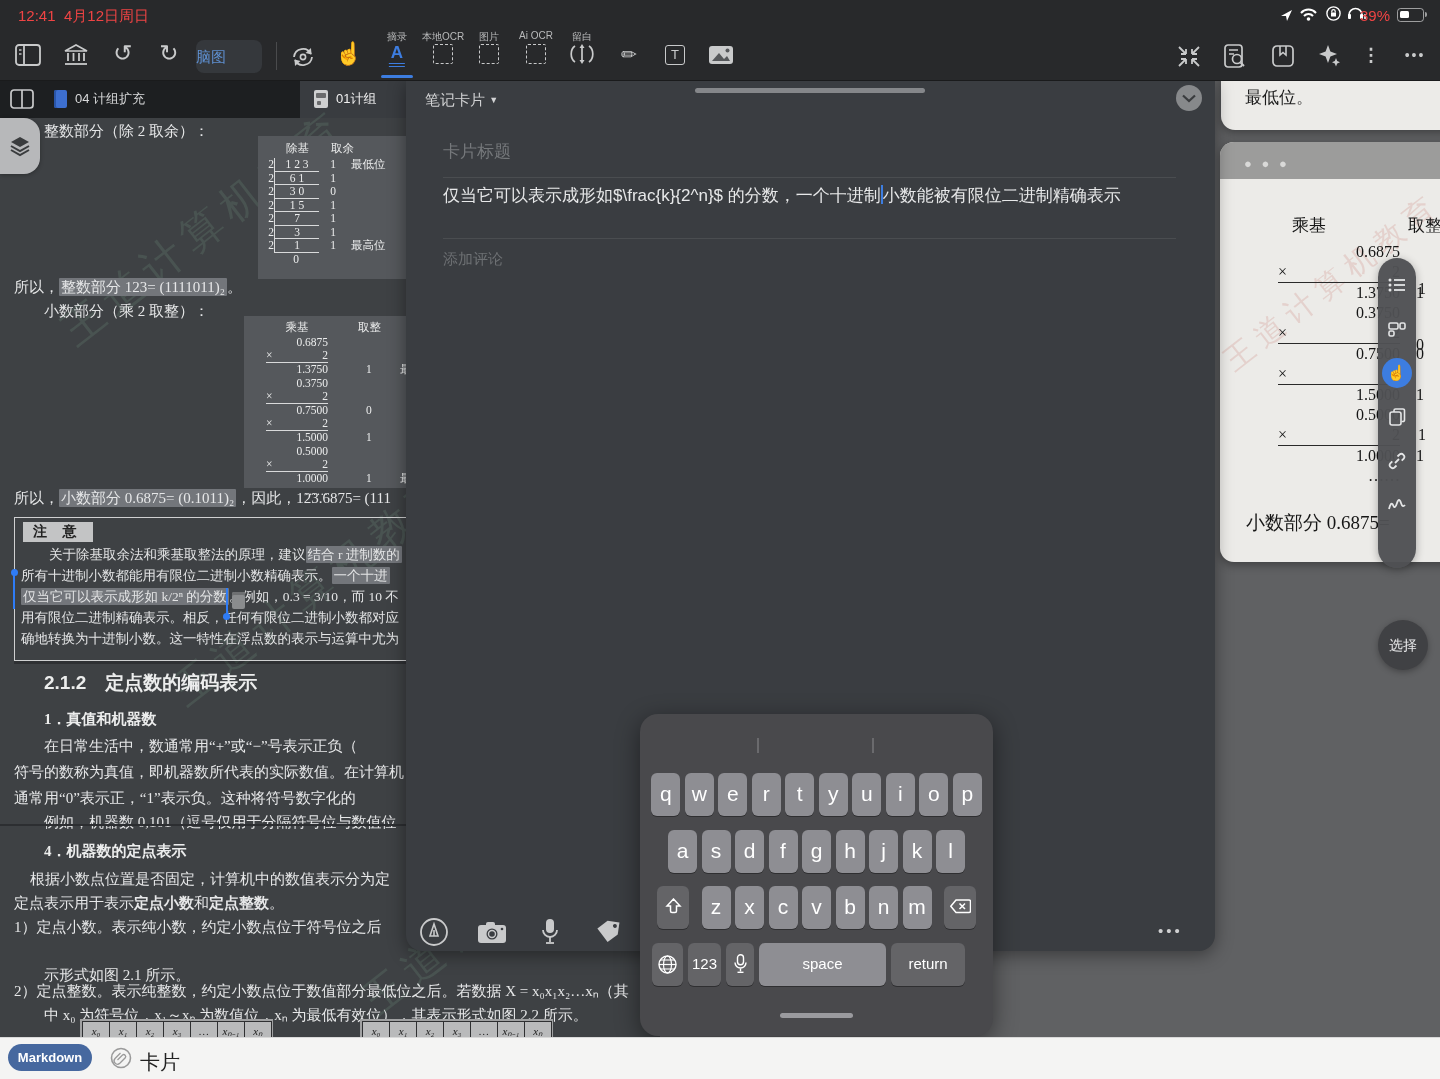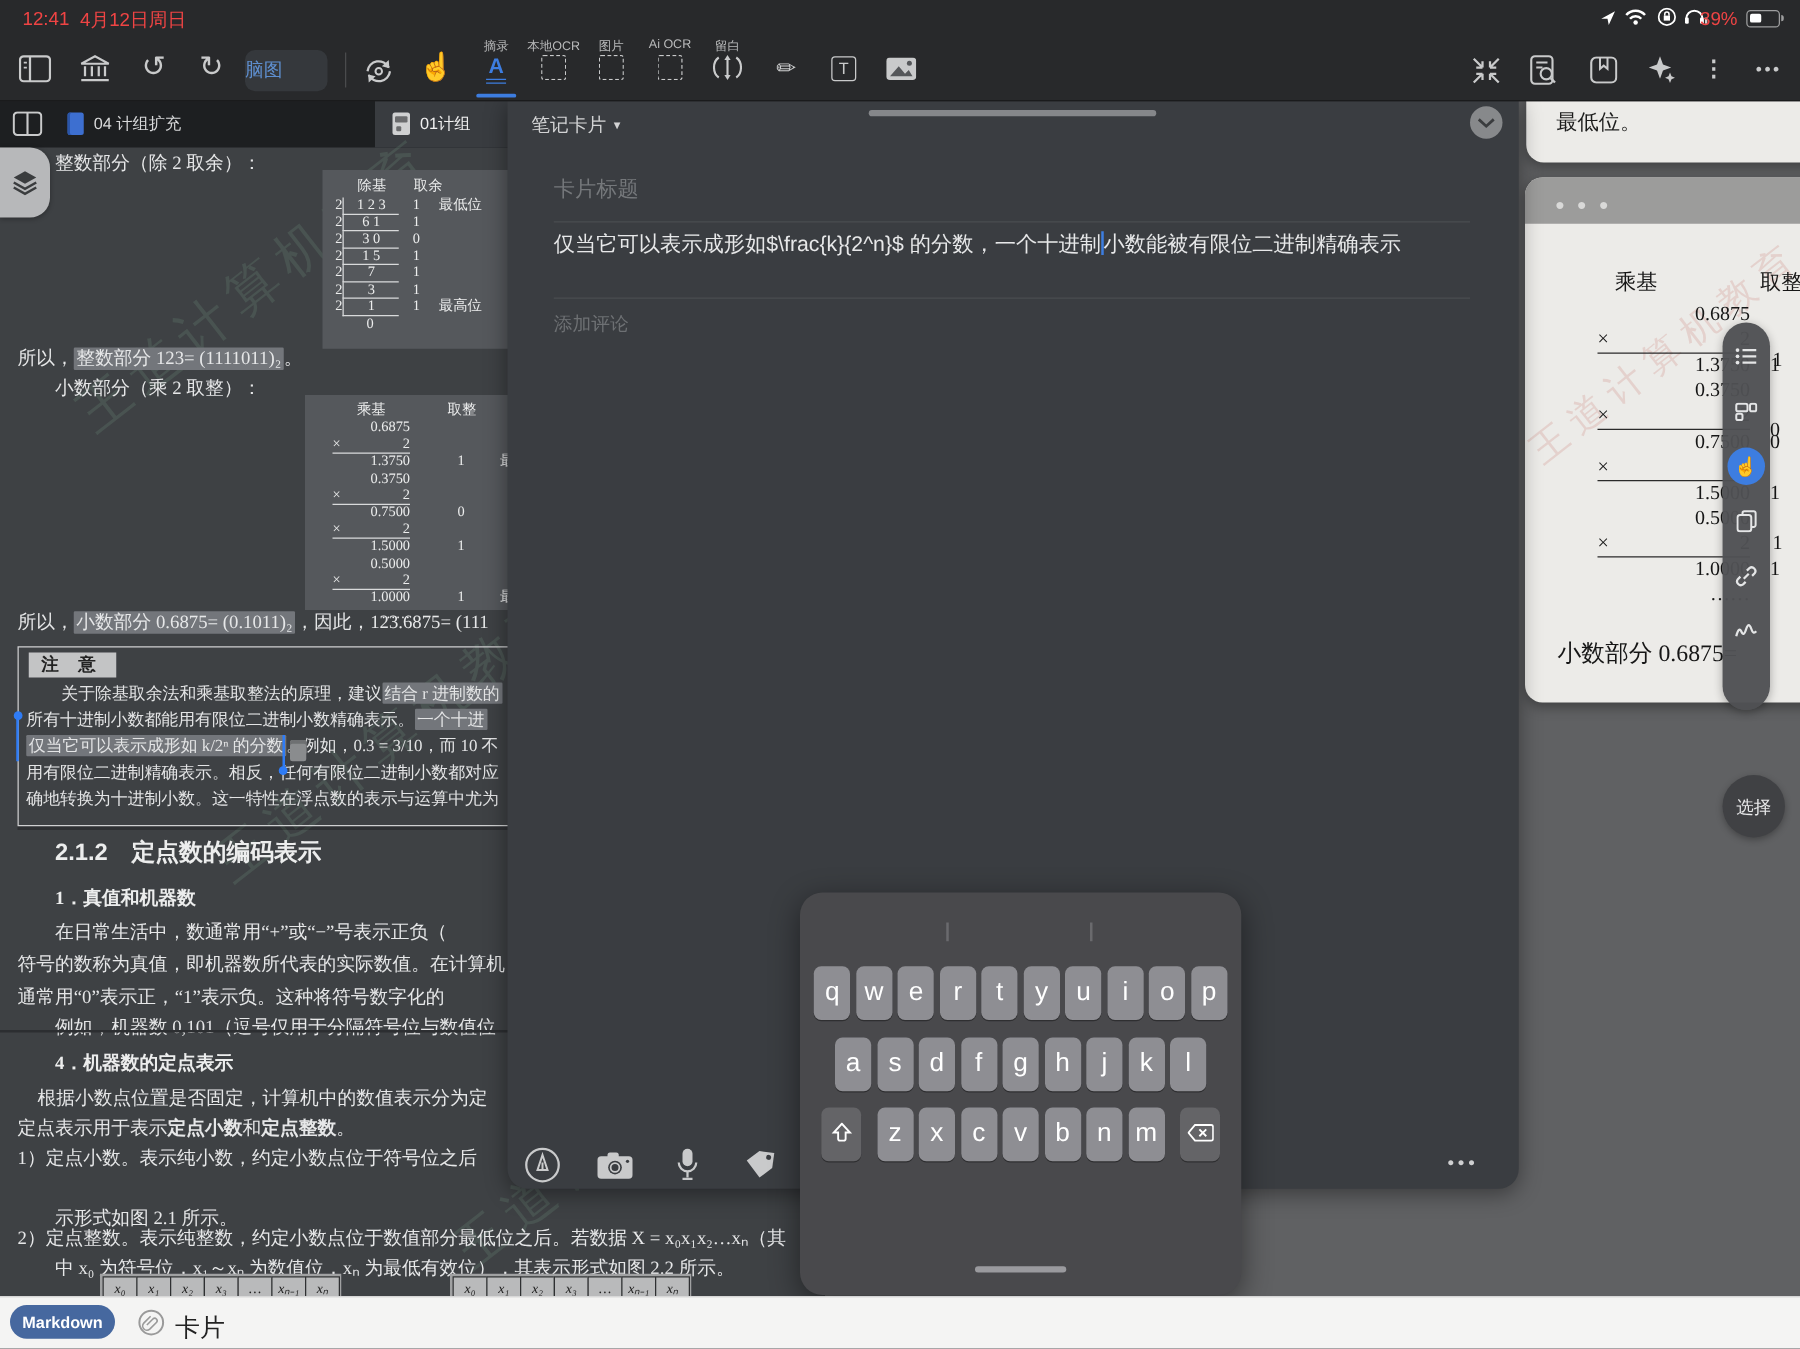--- a/index.html
+++ b/index.html
@@ -603,20 +603,38 @@
           <div class="key">v</div>
           <div class="key">b</div>
           <div class="key">n</div>
           <div class="key">m</div>
         </span>
       <div class="key skey" style="width:32px;margin-left:8px;"><svg width="21" height="15" style="margin-top:13px;">
             <path d="M6 1 H19 a1.5 1.5 0 0 1 1.5 1.5 V12 a1.5 1.5 0 0 1 -1.5 1.5 H6 L0.8 7.2 Z" stroke="#fff" stroke-width="1.5" fill="none"></path>
             <path d="M9.5 4.5 L15 10 M15 4.5 L9.5 10" stroke="#fff" stroke-width="1.5"></path>
           </svg></div>
     </div>
+    <div class="krow4" style="top:229px;padding-left:12px;gap:5px;">
+      <div class="key skey" style="width:31px;"><svg width="19" height="19" style="margin-top:12px;">
+            <circle cx="9.5" cy="9.5" r="8.5" stroke="#fff" stroke-width="1.4" fill="none"></circle>
+            <ellipse cx="9.5" cy="9.5" rx="4" ry="8.5" stroke="#fff" stroke-width="1.2" fill="none"></ellipse>
+            <line x1="1" y1="9.5" x2="18" y2="9.5" stroke="#fff" stroke-width="1.2"></line>
+            <line x1="2.2" y1="5" x2="16.8" y2="5" stroke="#fff" stroke-width="1.1"></line>
+            <line x1="2.2" y1="14" x2="16.8" y2="14" stroke="#fff" stroke-width="1.1"></line>
+          </svg></div>
+      <div class="key skey" style="width:33px;font-size:15px;">123</div>
+      <div class="key skey" style="width:28px;"><svg width="13" height="20" style="margin-top:11px;">
+            <rect x="3.5" y="0.8" width="6" height="10" rx="3" stroke="#fff" stroke-width="1.4" fill="none"></rect>
+            <path d="M1 8.5 a5.5 5.5 0 0 0 11 0" stroke="#fff" stroke-width="1.4" fill="none"></path>
+            <line x1="6.5" y1="14.5" x2="6.5" y2="17.5" stroke="#fff" stroke-width="1.4"></line>
+            <line x1="3.5" y1="18.3" x2="9.5" y2="18.3" stroke="#fff" stroke-width="1.4"></line>
+          </svg></div>
+      <div class="key" style="width:127px;font-size:15px;">space</div>
+      <div class="key skey" style="width:74px;font-size:15px;">return</div>
+    </div>
     <div class="kb-handle"></div>
   </div>
 
   <div id="bottombar">
     <div id="md-btn">Markdown</div>
     <span class="abs" style="left:110px;top:9px;"><svg width="22" height="22">
           <circle cx="11" cy="11" r="9.5" stroke="#9a9a9a" stroke-width="1.6" fill="none"></circle>
           <path d="M7.5 13 l5 -5 a2 2 0 0 1 2.8 2.8 l-5.5 5.5 a3.4 3.4 0 0 1 -4.8 -4.8 l5.5 -5.5" stroke="#9a9a9a" stroke-width="1.3" fill="none"></path>
         </svg></span>
     <span id="bb-card">卡片</span>

